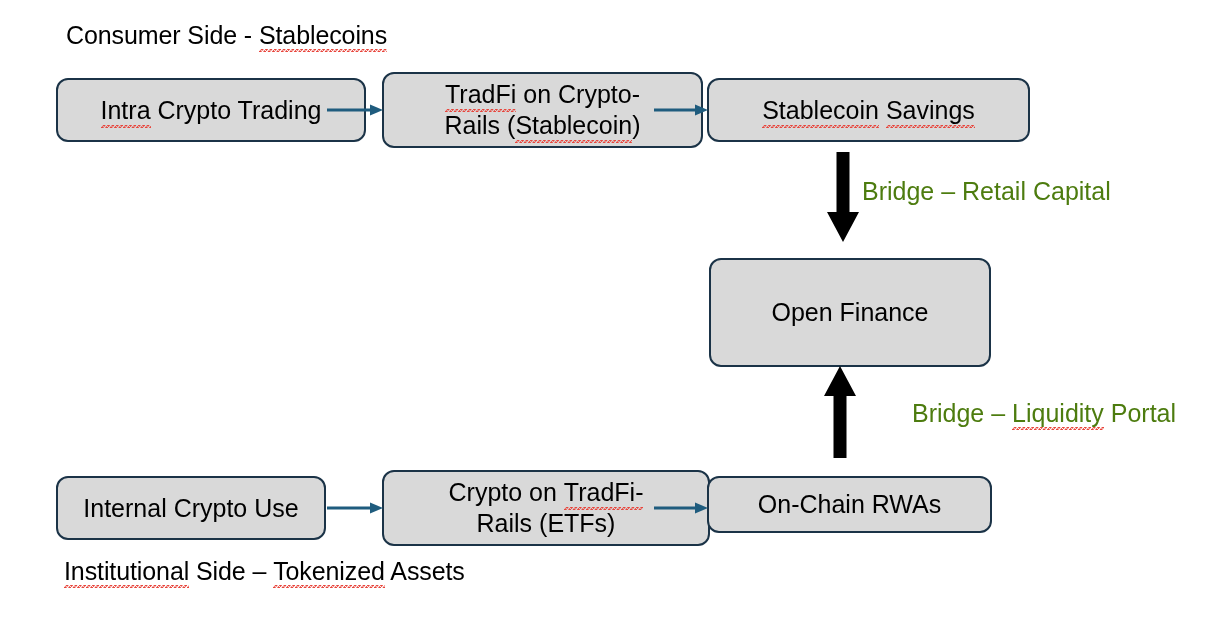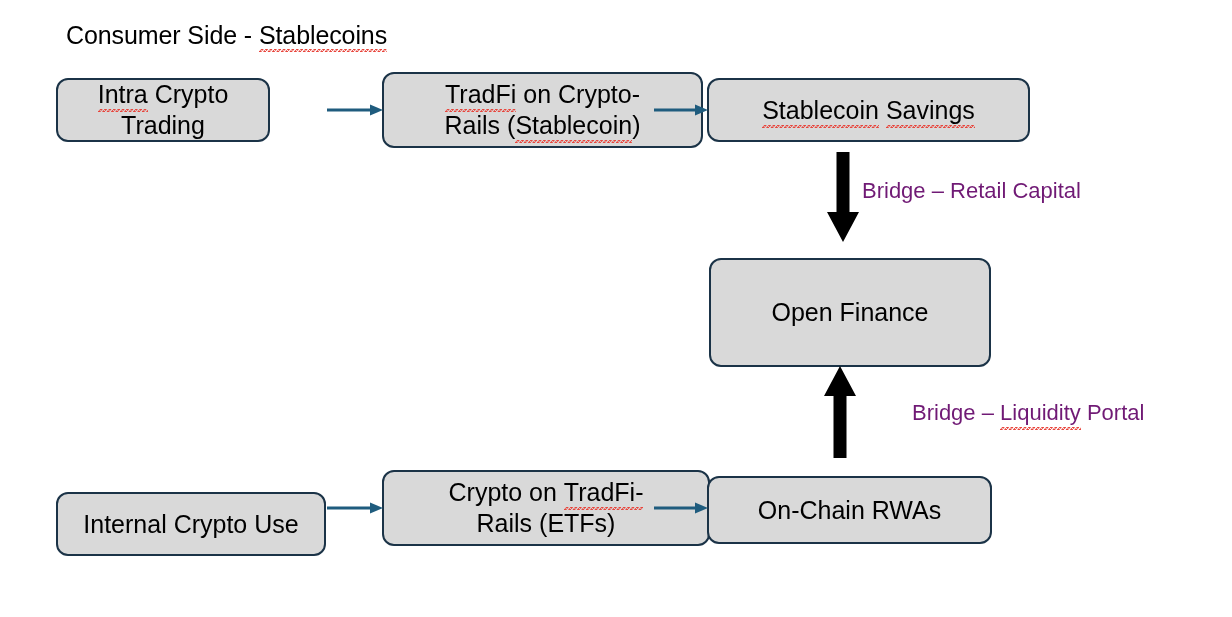--- a/index.html
+++ b/index.html
@@ -45,27 +45,27 @@
     align-items: center;
     justify-content: center;
     text-align: center;
     font-size: 25px;
     line-height: 31px;
     color: #000000;
     padding: 0 8px;
   }
   .node .label { display: block; }
 
-  #node-intra-crypto-trading { left: 56px;  top: 78px;  width: 214px; height: 64px; }
+  #node-intra-crypto-trading { left: 56px;  top: 78px;  width: 310px; height: 64px; }
   #node-tradfi-crypto-rails  { left: 382px; top: 72px;  width: 321px; height: 76px; }
   #node-stablecoin-savings   { left: 707px; top: 78px;  width: 323px; height: 64px; }
   #node-open-finance         { left: 709px; top: 258px; width: 282px; height: 109px; }
-  #node-internal-crypto-use  { left: 56px;  top: 492px; width: 270px; height: 64px; }
+  #node-internal-crypto-use  { left: 56px;  top: 476px; width: 270px; height: 64px; }
   #node-crypto-tradfi-rails  { left: 382px; top: 470px; width: 328px; height: 76px; }
-  #node-onchain-rwas         { left: 707px; top: 476px; width: 285px; height: 68px; text-align: center; }
+  #node-onchain-rwas         { left: 707px; top: 476px; width: 285px; height: 57px; text-align: center; }
 
   
   .sq {
     position: relative;
     display: inline-block;
   }
   .sq::after {
     content: "";
     position: absolute;
     left: 0;
@@ -90,24 +90,24 @@
   #arrow-crypto-to-rwas    { left: 654px; top: 500px; width: 54px; }
 
   
   .v-arrow { position: absolute; }
   #arrow-bridge-retail    { left: 823px; top: 152px; width: 40px; height: 90px; }
   #arrow-bridge-liquidity { left: 820px; top: 366px; width: 40px; height: 92px; }
 
   
   .bridge-label {
     position: absolute;
-    font-size: 22px;
+    font-size: 25px;
     line-height: 30px;
     white-space: nowrap;
-    color: #701a75;
+    color: #4d7c0f;
   }
   #label-bridge-retail    { left: 862px; top: 176px; }
   #label-bridge-liquidity { left: 872px; top: 398px; margin-left: 40px; }
 </style>
 </head>
 <body>
 
 <div id="canvas">
 
   <div id="caption-top" class="caption"><span>Consumer Side - </span><span class="sq">Stablecoins</span></div>
@@ -165,14 +165,15 @@
   </svg>
 
   <svg id="arrow-bridge-liquidity" class="v-arrow" viewBox="0 0 40 92">
     <polygon points="20,0 36,30 26.5,30 26.5,92 13.5,92 13.5,30 4,30" fill="#000000"></polygon>
   </svg>
 
   <div id="label-bridge-retail" class="bridge-label">Bridge – Retail Capital</div>
 
   <div id="label-bridge-liquidity" class="bridge-label">Bridge – <span class="sq">Liquidity</span> Portal</div>
 
+  <div id="caption-bottom" class="caption"><span class="sq">Institutional</span> Side – <span class="sq">Tokenized</span> Assets</div>
 
 </div>
 
 </body></html>

